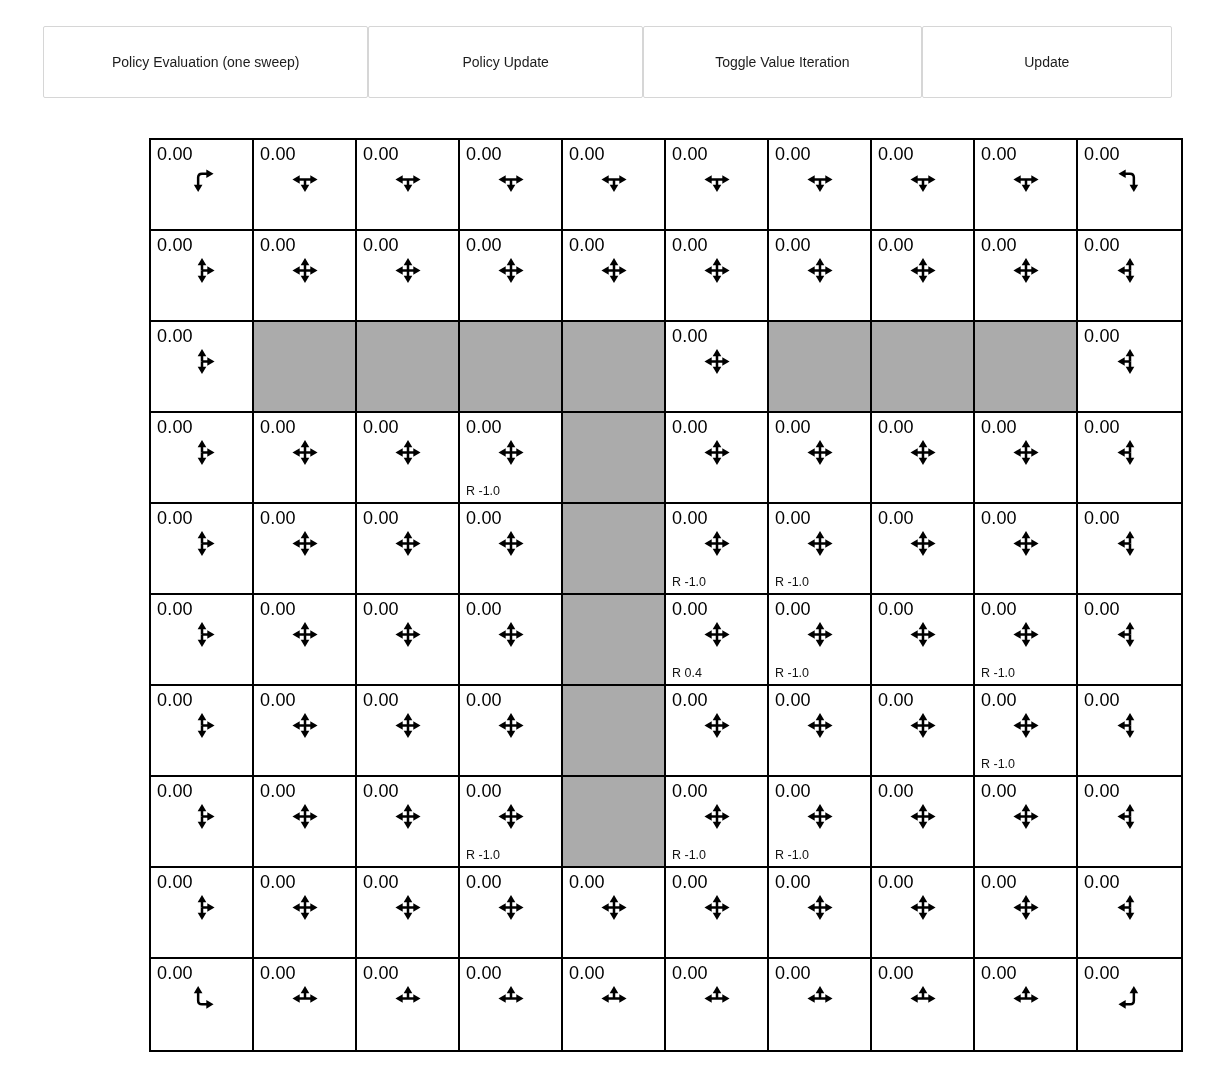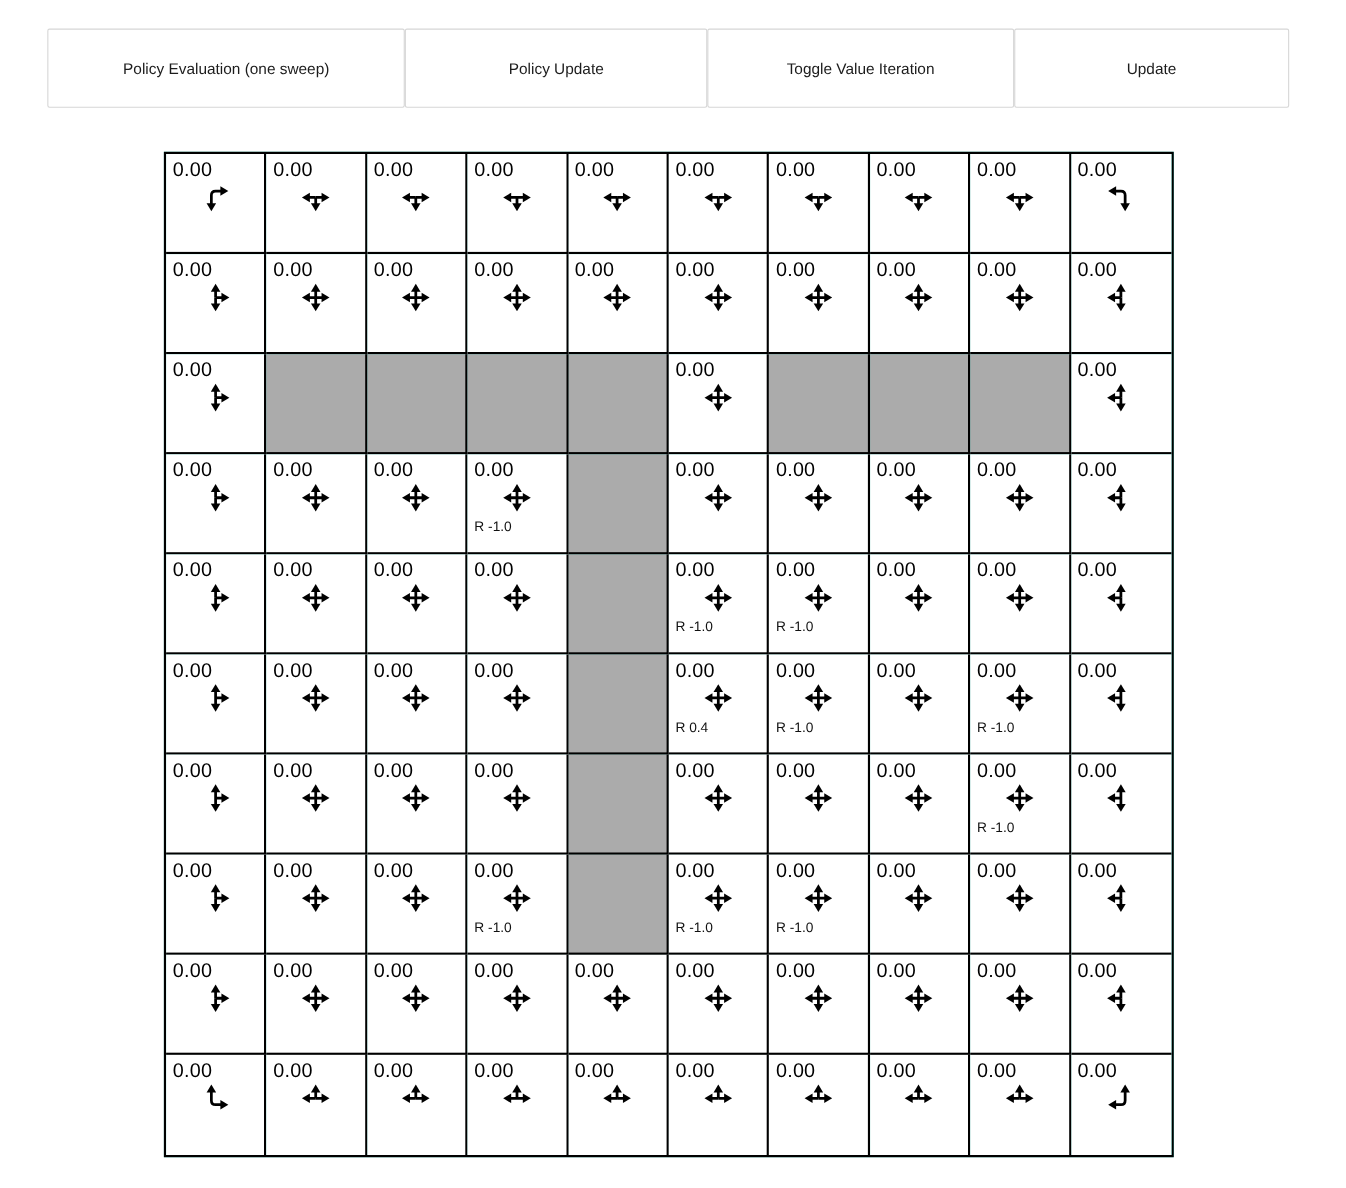--- a/index.html
+++ b/index.html
@@ -24,27 +24,27 @@
     color: #1c1c1c;
     cursor: pointer;
   }
   .btn.b0 { width: 334px; }
   .btn.b1 { width: 282px; }
   .btn.b2 { width: 286px; }
   .btn.b3 { width: 257px; }
 
   .grid {
     margin: 40px 0 0 149px;
-    width: 918px;
+    width: 1034px;
     height: 914px;
     display: grid;
     grid-template-columns: repeat(10, 1fr);
     grid-template-rows: repeat(10, 1fr);
     border: 2px solid #000000;
-    background: #14b8a6;
+    background: #5eead4;
   }
   .cell {
     position: relative;
     background: #ffffff;
     border-right: 2px solid #000000;
     border-bottom: 2px solid #000000;
   }
   .cell.last-col { border-right: none; }
   .cell.last-row { border-bottom: none; }
   .cell.wall { background: #ababab; }
@@ -55,21 +55,21 @@
     color: #000000;
     letter-spacing: 0.2px;
   }
   .cell .arrow {
     position: absolute;
     top: 26px; left: 50%;
     transform: translateX(-50%);
   }
   .cell .reward {
     position: absolute;
-    bottom: 16px; left: 6px;
+    bottom: 4px; left: 6px;
     font-size: 12.5px;
     color: #111111;
   }
 </style>
 </head>
 <body>
 
 <div class="toolbar">
   <button class="btn b0">Policy Evaluation (one sweep)</button>
   <button class="btn b1">Policy Update</button>

